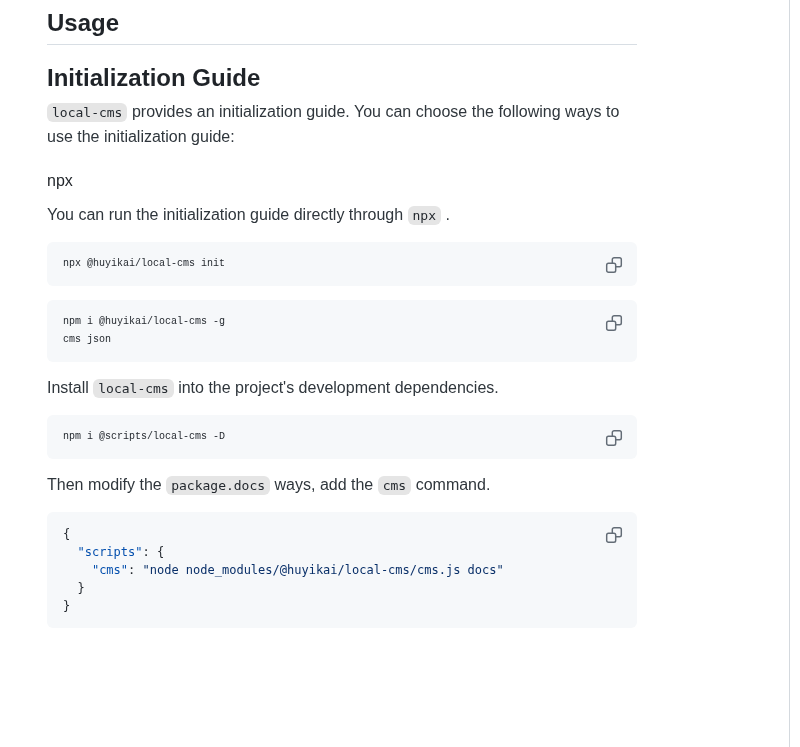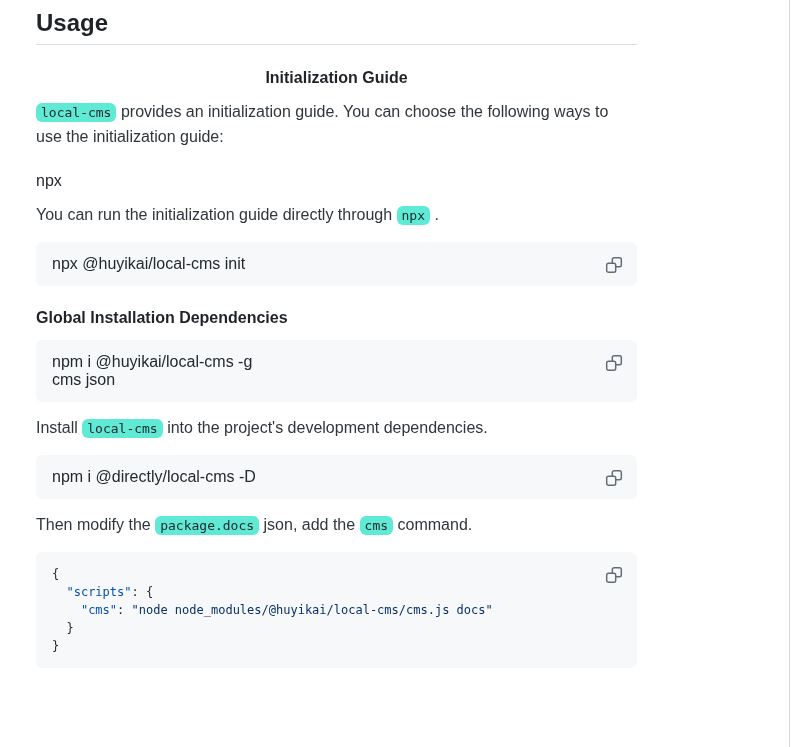--- a/index.html
+++ b/index.html
@@ -5,53 +5,53 @@
   * { box-sizing: border-box; }
   html, body { margin: 0; padding: 0; }
   body {
     width: 800px; height: 747px; overflow: hidden;
     background: #ffffff;
     font-family: "Liberation Sans", "DejaVu Sans", sans-serif;
     color: #24292f;
     position: relative;
   }
   .article {
-    padding: 8px 32px 0 36px;
+    padding: 8px 32px 0 47px;
     width: 669px;
   }
   h2, h3, h4 { color: #1f2328; }
   h2.underlined {
     font-size: 24px; line-height: 30px; font-weight: 600;
     margin: 0 0 10px 0; padding-bottom: 6px;
     border-bottom: 1px solid #d8dee4;
   }
-  h3.section { font-size: 16px; line-height: 25px; font-weight: 600; margin: 20px 0 10px 0; text-align: center; }
+  h3.section { font-size: 24px; line-height: 25px; font-weight: 600; margin: 20px 0 10px 0; }
   h4.sub { font-size: 16px; line-height: 24px; font-weight: 600; margin: 20px 0 10px 0; }
   h4.sub.regular { font-weight: 400; }
   p.para { margin: 0 0 14px 0; font-size: 16px; line-height: 24px; color: #2f363c; }
   code.inline {
     font-family: "DejaVu Sans Mono", "Liberation Mono", monospace;
     font-size: 13px;
-    background: #5eead4;
+    background: #e5e5e5;
     padding: 2px 5px;
     border-radius: 6px;
     color: #24292f;
     white-space: nowrap;
   }
   .code-block {
     position: relative;
     background: #f6f8fa;
     border-radius: 6px;
     margin: 0 0 14px 0;
     padding: 13px 16px;
   }
   .code-block code.block {
     display: block;
-    font-family: Liberation Sans, sans-serif;
-    font-size: 16px;
+    font-family: Liberation Mono, monospace;
+    font-size: 10px;
     line-height: 18px;
     color: #24292f;
     white-space: pre;
   }
   .copy-btn {
     position: absolute; top: 9px; right: 9px;
     width: 28px; height: 28px;
     background: transparent; border: none; border-radius: 6px;
     padding: 5px; cursor: pointer;
   }
@@ -87,52 +87,51 @@
     <button class="copy-btn">
       <span>
         <svg width="18" height="18" viewBox="0 0 16 16">
           <rect x="6.5" y="1.5" width="8" height="8" rx="1.6" fill="none" stroke="#636c76" stroke-width="1.3"></rect>
           <rect x="1.5" y="6.5" width="8" height="8" rx="1.6" fill="#f6f8fa" stroke="#636c76" stroke-width="1.3"></rect>
         </svg>
       </span>
     </button>
   </div>
 
-  <h4 class="sub">Global Installation Dependencies</h4>
 
 
   <div class="code-block">
     <code class="block">npm i @huyikai/local-cms -g
 cms json</code>
     <button class="copy-btn">
       <span>
         <svg width="18" height="18" viewBox="0 0 16 16">
           <rect x="6.5" y="1.5" width="8" height="8" rx="1.6" fill="none" stroke="#636c76" stroke-width="1.3"></rect>
           <rect x="1.5" y="6.5" width="8" height="8" rx="1.6" fill="#f6f8fa" stroke="#636c76" stroke-width="1.3"></rect>
         </svg>
       </span>
     </button>
   </div>
 
 
   <p class="para"><span>Install </span><code class="inline">local-cms</code><span> into the project's development dependencies.</span></p>
 
   <div class="code-block">
-    <code class="block">npm i @directly/local-cms -D</code>
+    <code class="block">npm i @scripts/local-cms -D</code>
     <button class="copy-btn">
       <span>
         <svg width="18" height="18" viewBox="0 0 16 16">
           <rect x="6.5" y="1.5" width="8" height="8" rx="1.6" fill="none" stroke="#636c76" stroke-width="1.3"></rect>
           <rect x="1.5" y="6.5" width="8" height="8" rx="1.6" fill="#f6f8fa" stroke="#636c76" stroke-width="1.3"></rect>
         </svg>
       </span>
     </button>
   </div>
 
-  <p class="para"><span>Then modify the </span><code class="inline">package.docs</code><span> json, add the </span><code class="inline">cms</code><span> command.</span></p>
+  <p class="para"><span>Then modify the </span><code class="inline">package.docs</code><span> ways, add the </span><code class="inline">cms</code><span> command.</span></p>
 
   <div class="code-block">
     <span class="json-line"><span class="tok-plain">{</span></span>
     <span class="json-line"><span class="tok-plain">  </span><span class="tok-key">"scripts"</span><span class="tok-plain">: </span><span class="tok-plain">{</span></span>
     <span class="json-line"><span class="tok-plain">    </span><span class="tok-key">"cms"</span><span class="tok-plain">: </span><span class="tok-str">"node node_modules/@huyikai/local-cms/cms.js docs"</span></span>
     <span class="json-line"><span class="tok-plain">  }</span></span>
     <span class="json-line"><span class="tok-plain">}</span></span>
     <button class="copy-btn">
       <span>
         <svg width="18" height="18" viewBox="0 0 16 16">

